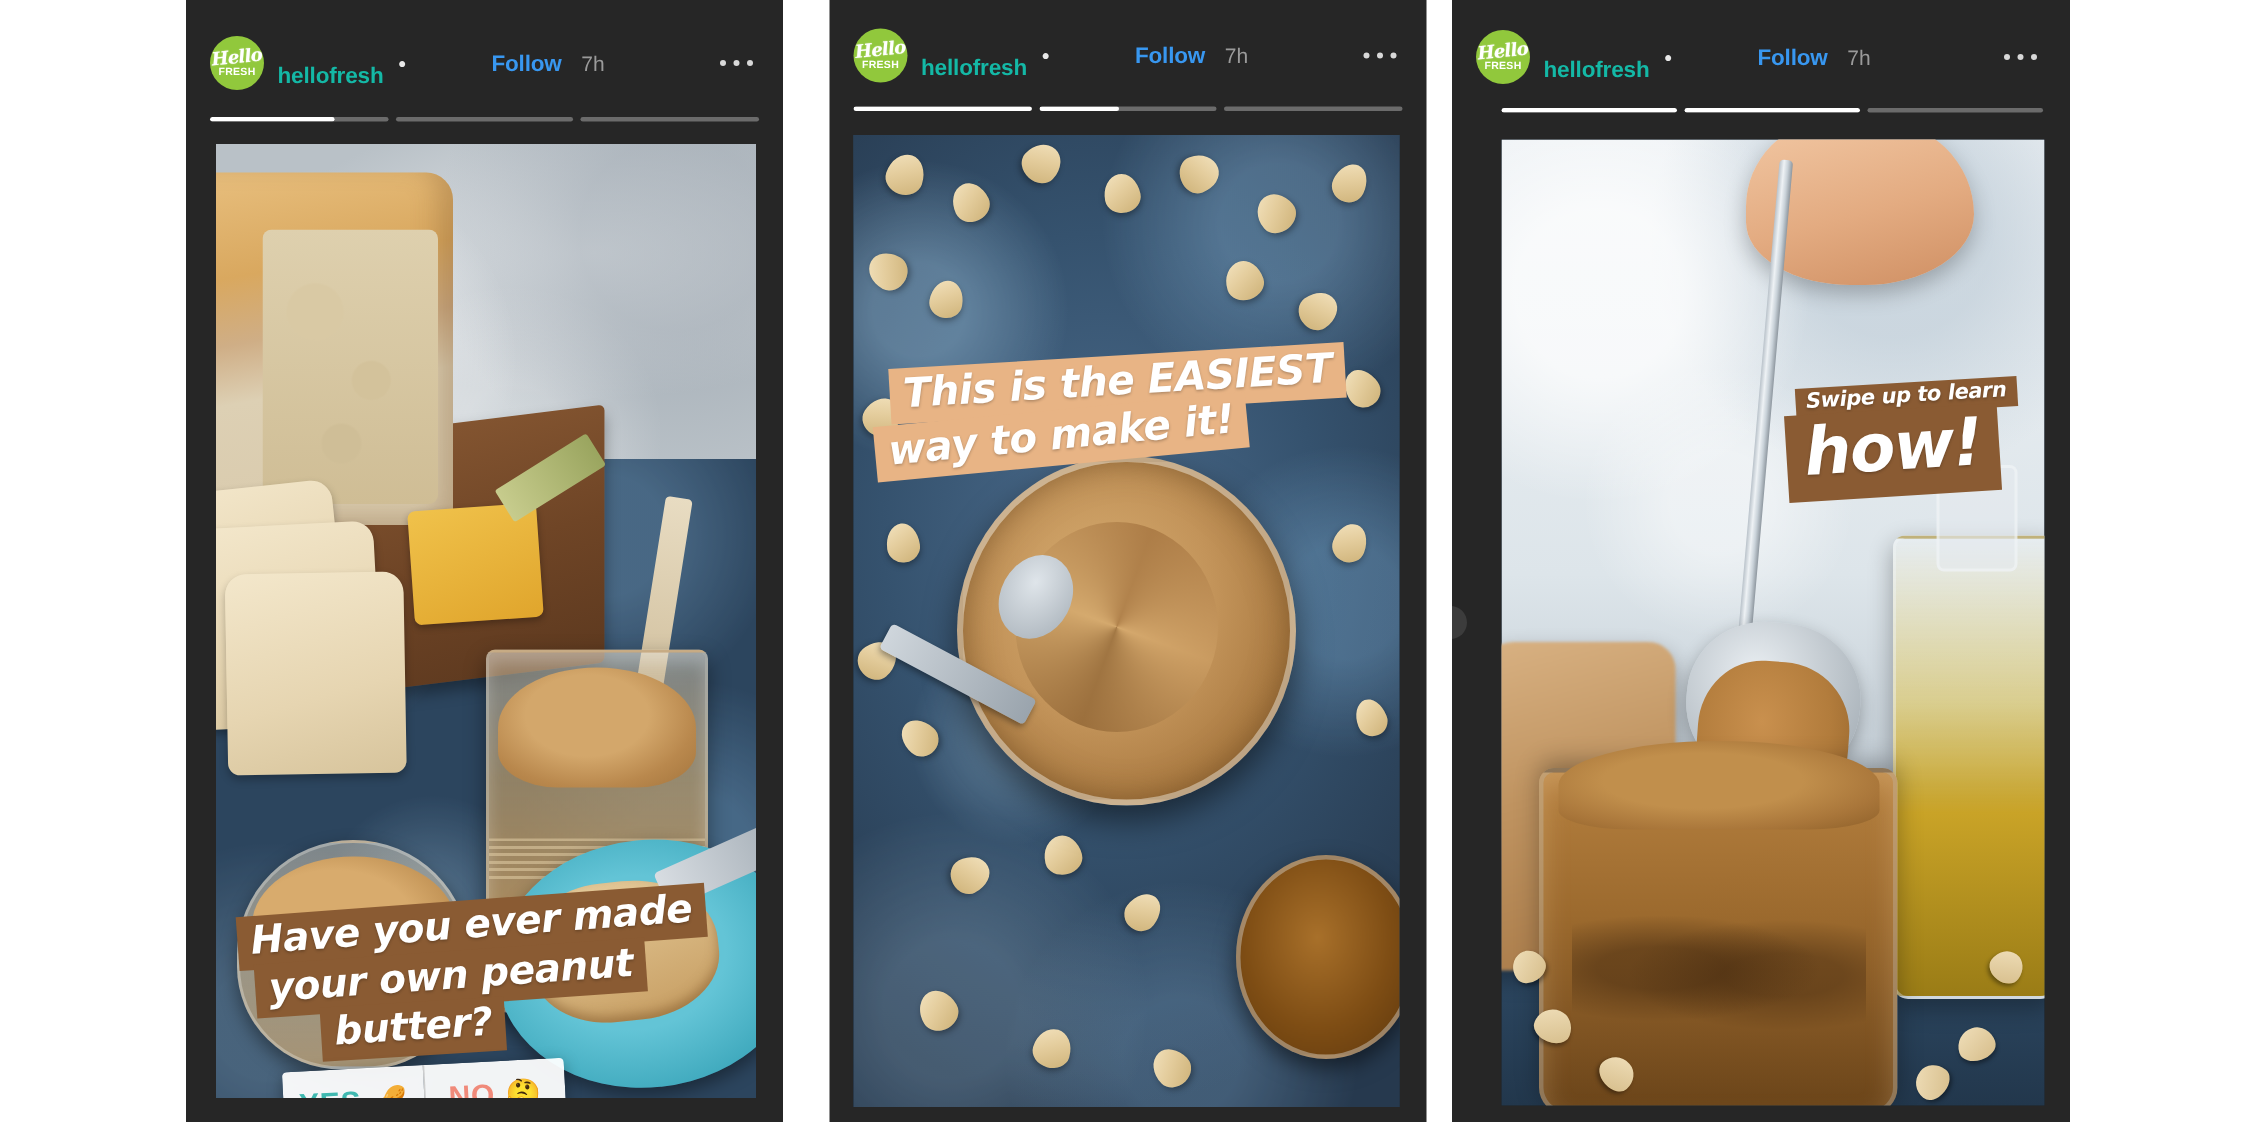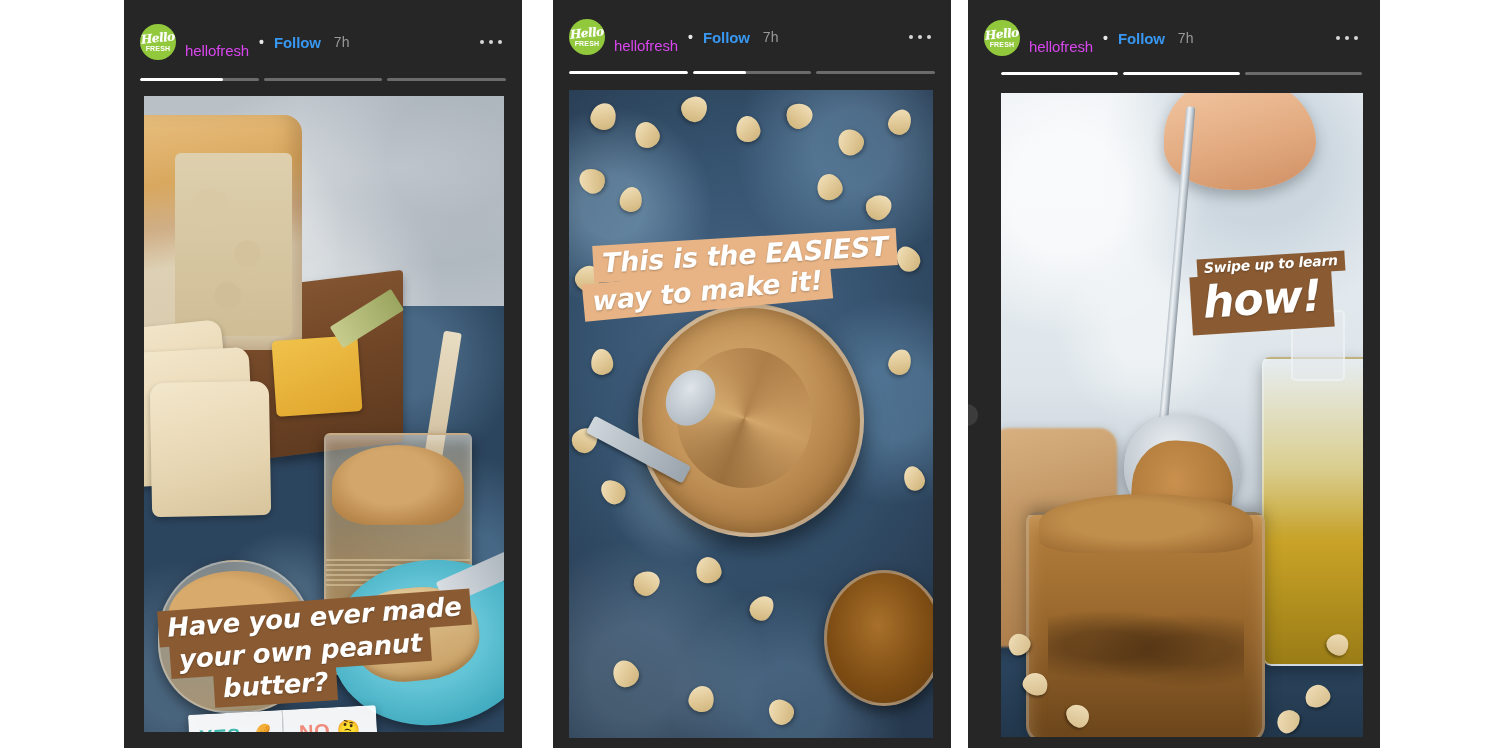--- a/index.html
+++ b/index.html
@@ -66,32 +66,33 @@
     font-family: "Liberation Sans", sans-serif;
     font-weight: bold;
     font-size: 7px;
     color: #ffffff;
     line-height: 1;
     letter-spacing: 0.2px;
     margin-top: 1px;
   }
 
   .username {
-    color: #d946ef;
+    color: #14b8a6;
     font-size: 15px;
-    font-weight: normal;
+    font-weight: bold;
     letter-spacing: -0.1px;
     margin-top: 16px;
   }
   .dot-sep { color: #e8e8e8; font-size: 14px; font-weight: bold; margin: 0 1px; }
   .follow-link {
     color: #3897f0;
     font-size: 15px;
     font-weight: bold;
     letter-spacing: -0.1px;
+    margin-left: 47px;
   }
   .timestamp {
     color: #9a9a9a;
     font-size: 14px;
     font-weight: normal;
     margin-left: 4px;
   }
   .more-menu {
     position: absolute;
     display: flex; gap: 5px;

